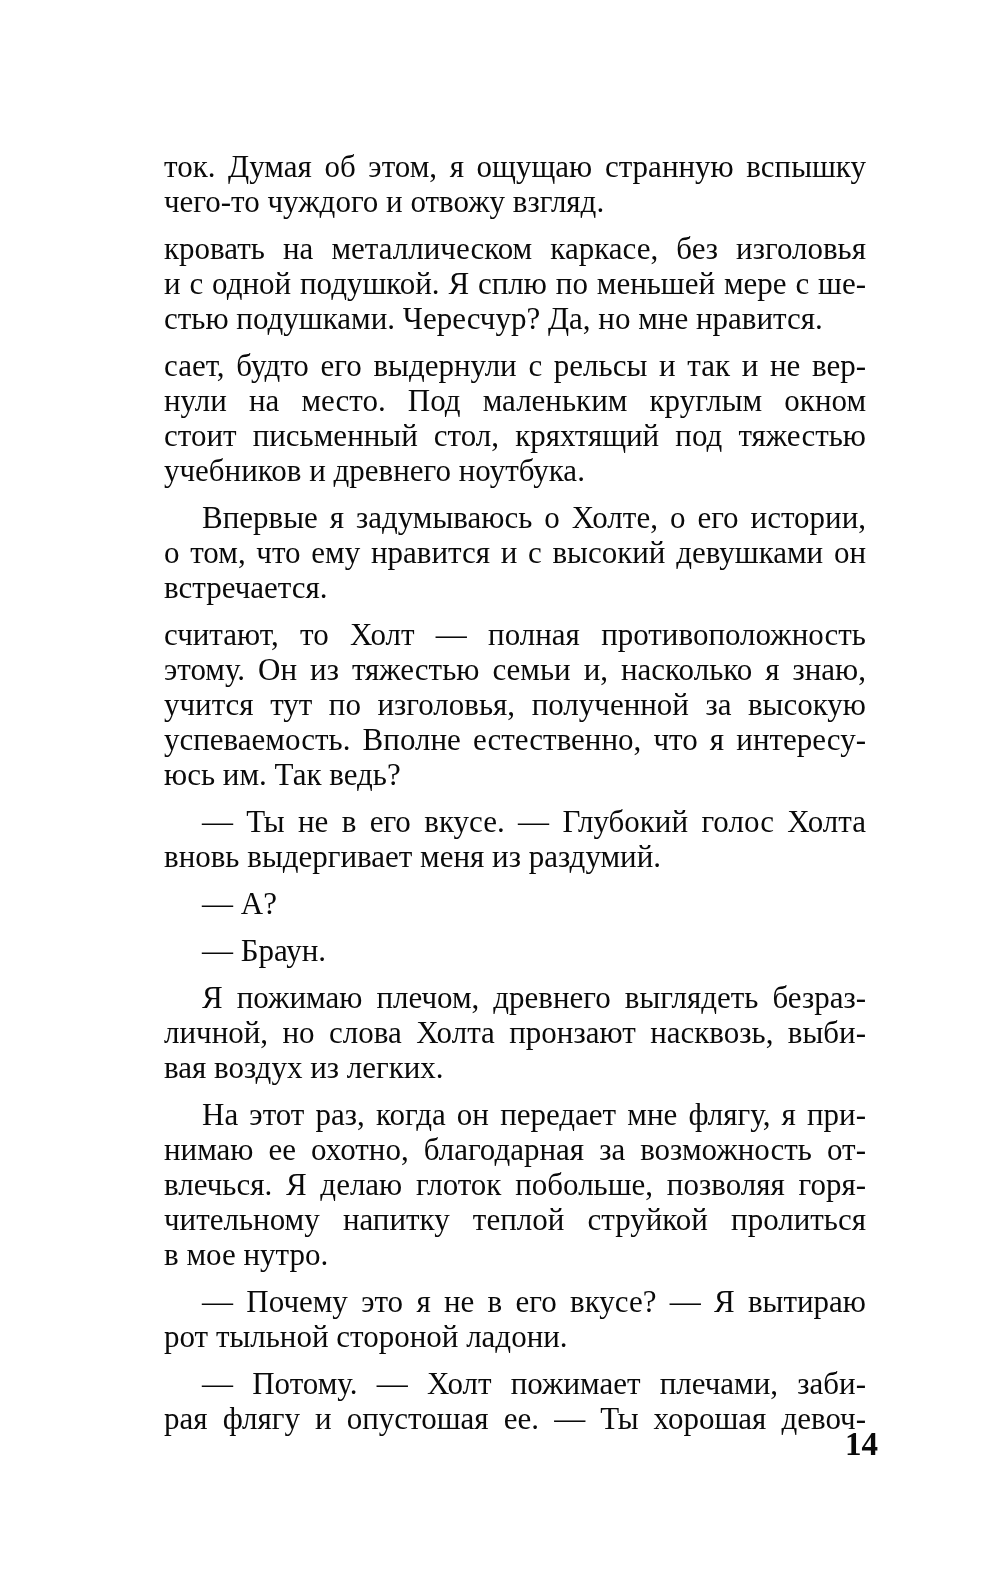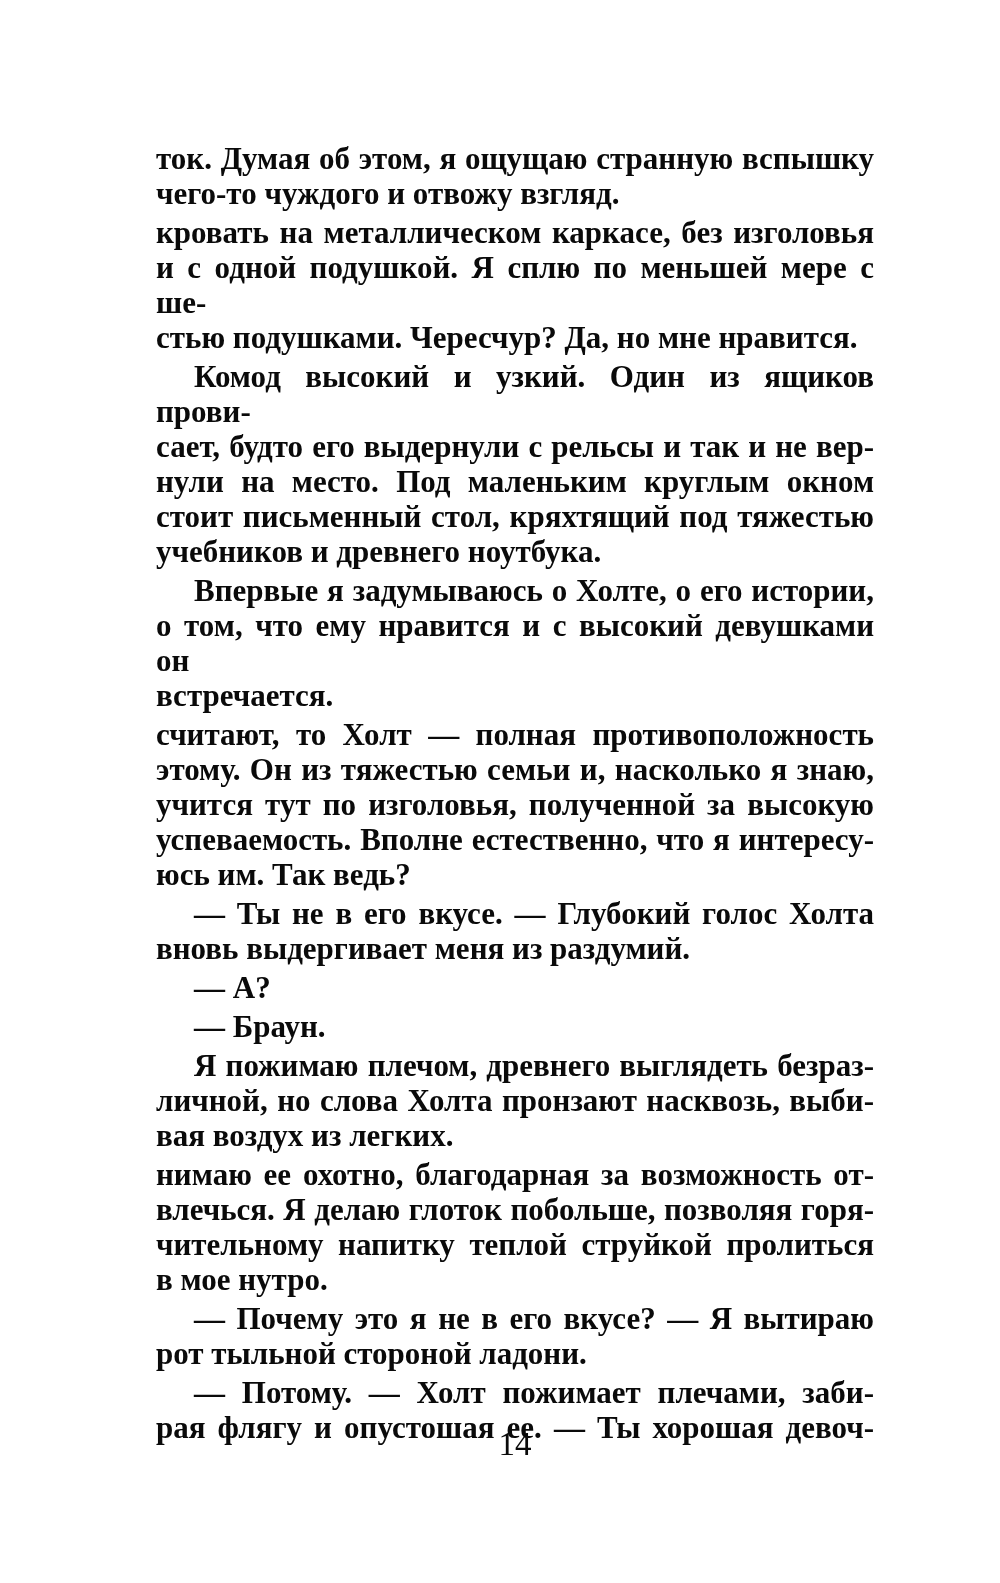--- a/index.html
+++ b/index.html
@@ -22,62 +22,61 @@
   }
   .text-block {
     position: absolute;
     left: 152px;
     top: 137px;
     width: 726px;
     font-size: 31px;
     line-height: 35px;
   }
   .paragraph {
-    margin: 4px;
+    margin: 12px;
     padding: 0;
-    font-weight: bold;
   }
   .line {
     text-align: justify;
     text-align-last: justify;
     white-space: normal;
     overflow: hidden;
   }
   .line.para-end {
     text-align-last: left;
   }
   .line.indented {
     text-indent: 38px;
   }
   .page-number {
     position: absolute;
     top: 1426px;
     left: 152px;
     width: 726px;
-    text-align: center;
+    text-align: right;
     font-size: 33px;
     line-height: 36px;
+    font-weight: bold;
   }
 </style>
 </head>
 <body style="background: rgb(255, 255, 255); color: rgb(10, 10, 10);">
 
 <div class="page">
   <div class="text-block">
       <div class="paragraph">
         <div class="line">ток. Думая об этом, я ощущаю странную вспышку</div>
         <div class="line para-end">чего-то чуждого и отвожу взгляд.</div>
       </div>
       <div class="paragraph">
         <div class="line">кровать на металлическом каркасе, без изголовья</div>
         <div class="line">и с одной подушкой. Я сплю по меньшей мере с ше-</div>
         <div class="line para-end">стью подушками. Чересчур? Да, но мне нравится.</div>
       </div>
       <div class="paragraph">
-        <div class="line indented">Комод высокий и узкий. Один из ящиков прови-</div>
         <div class="line">сает, будто его выдернули с рельсы и так и не вер-</div>
         <div class="line">нули на место. Под маленьким круглым окном</div>
         <div class="line">стоит письменный стол, кряхтящий под тяжестью</div>
         <div class="line para-end">учебников и древнего ноутбука.</div>
       </div>
       <div class="paragraph">
         <div class="line indented">Впервые я задумываюсь о Холте, о его истории,</div>
         <div class="line">о том, что ему нравится и с высокий девушками он</div>
         <div class="line para-end">встречается.</div>
       </div>
@@ -97,20 +96,21 @@
       </div>
       <div class="paragraph">
         <div class="line indented para-end">— Браун.</div>
       </div>
       <div class="paragraph">
         <div class="line indented">Я пожимаю плечом, древнего выглядеть безраз-</div>
         <div class="line">личной, но слова Холта пронзают насквозь, выби-</div>
         <div class="line para-end">вая воздух из легких.</div>
       </div>
       <div class="paragraph">
+        <div class="line indented">На этот раз, когда он передает мне флягу, я при-</div>
         <div class="line">нимаю ее охотно, благодарная за возможность от-</div>
         <div class="line">влечься. Я делаю глоток побольше, позволяя горя-</div>
         <div class="line">чительному напитку теплой струйкой пролиться</div>
         <div class="line para-end">в мое нутро.</div>
       </div>
       <div class="paragraph">
         <div class="line indented">— Почему это я не в его вкусе? — Я вытираю</div>
         <div class="line para-end">рот тыльной стороной ладони.</div>
       </div>
       <div class="paragraph">

